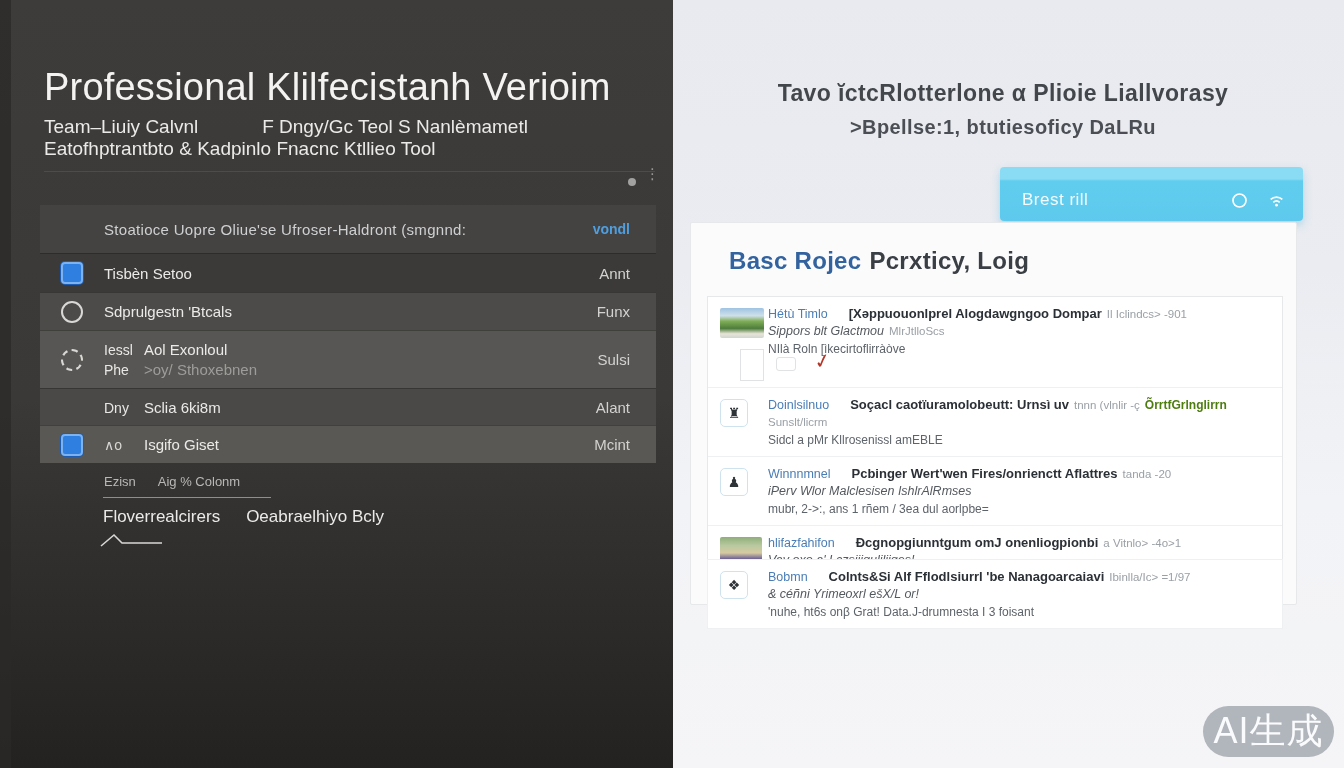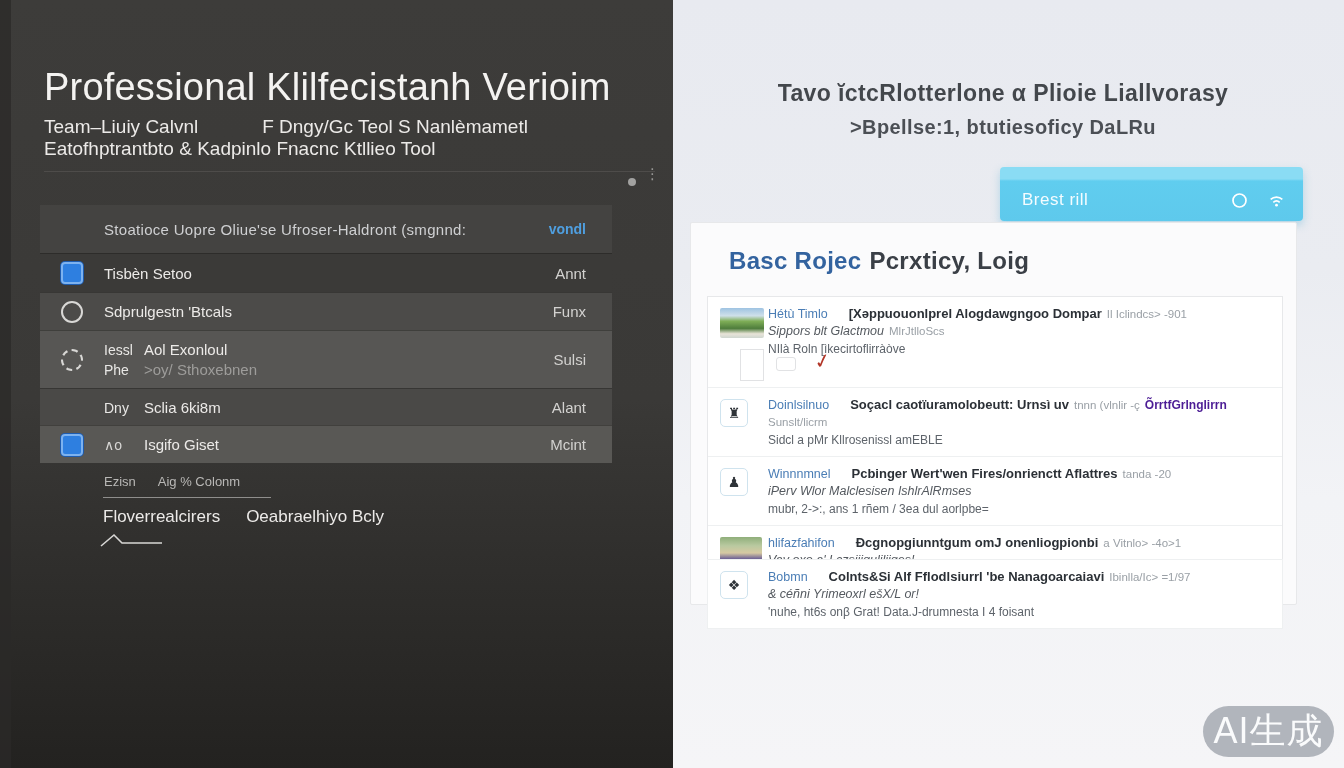--- a/index.html
+++ b/index.html
@@ -11,21 +11,21 @@
     background:linear-gradient(180deg,#3d3c3a 0%,#3a3937 52%,#302f2d 72%,#232220 100%);}
   .left-edge{position:absolute;left:0;top:0;width:11px;height:768px;background:#2b2a28;opacity:.75;}
   .lp-title{position:absolute;left:44px;top:66px;font-size:38px;font-weight:500;color:#f4f3f1;letter-spacing:.2px;}
   .lp-sub1{position:absolute;left:44px;top:116px;width:600px;display:flex;gap:64px;
     font-size:19px;font-weight:500;color:#eceae8;}
   .lp-sub2{position:absolute;left:44px;top:138px;font-size:19px;font-weight:500;color:#eceae8;}
   .lp-divider{position:absolute;left:44px;top:171px;width:611px;height:1px;background:#5c5b59;opacity:.55;}
   .lp-dot{position:absolute;left:628px;top:178px;width:8px;height:8px;border-radius:50%;background:#a2a2a0;}
   .lp-kebab{position:absolute;left:645px;top:170px;color:#969694;font-size:15px;letter-spacing:0;line-height:8px;}
 
-  .lp-list{position:absolute;left:40px;top:205px;width:572px;}
+  .lp-list{position:absolute;left:40px;top:205px;width:616px;}
   .lp-list-header{height:48px;background:#444341;display:flex;align-items:center;
     padding:0 26px 0 64px;box-sizing:border-box;}
   .lp-list-header .hlabel{flex:1;font-size:15px;color:#cfd0d2;letter-spacing:.3px;}
   .lp-list-header .haction{font-size:14px;color:#4f9fe0;font-weight:600;cursor:pointer;}
 
   .lrow{display:flex;align-items:center;box-sizing:border-box;
         padding:0 26px 0 0;border-top:1px solid rgba(20,20,18,.35);}
   .licon{width:64px;display:flex;justify-content:center;align-items:center;flex:none;}
   .lbody{flex:1;display:flex;flex-direction:column;justify-content:center;gap:3px;}
   .lline{display:flex;align-items:baseline;}
@@ -73,21 +73,21 @@
   .thumb-photo4{width:42px;height:29px;border-radius:2px;
     background:linear-gradient(180deg,#8fae7a 0%,#b9c9a0 30%,#d6c9a2 55%,#6a5e94 76%,#5b54a0 100%);}
   .iconbox{width:26px;height:26px;border:1px solid #cfe3ee;border-radius:5px;background:#fff;
     display:flex;align-items:center;justify-content:center;font-size:14px;color:#2e3338;}
   .ctext{flex:1;min-width:0;}
   .cline1{display:flex;flex-wrap:wrap;column-gap:5px;row-gap:1px;align-items:baseline;line-height:16px;}
   .clink{font-size:12.5px;color:#4a7db5;text-decoration:none;}
   .cbold{font-size:13px;font-weight:700;color:#2b3036;padding-left:16px;}
   .cmeta{font-size:11.5px;color:#9aa0a6;}
   .cital{font-size:12.5px;font-style:italic;color:#54595f;}
-  .cgreen{font-size:12px;color:#4c1d95;font-weight:600;}
+  .cgreen{font-size:12px;color:#4d7c0f;font-weight:600;}
   .ctail{font-size:11.5px;color:#9aa0a6;}
   .cline2{margin-top:3px;font-size:12px;color:#5d636a;line-height:14px;}
   .doodles{position:absolute;left:14px;top:52px;width:140px;height:32px;}
   .doodle-rect{position:absolute;border:1px solid #c8cbcd;opacity:.55;}
   .red-check{position:absolute;left:92px;top:0px;color:#b23527;font-size:20px;font-weight:700;
     transform:rotate(-12deg);}
   .redbar{position:absolute;left:64px;bottom:4px;width:34px;height:4px;background:#7d2a24;}
   .faintmarks{position:absolute;left:20px;bottom:-14px;color:#b9bcbe;font-size:11px;letter-spacing:26px;}
 
   .item5{position:absolute;left:16px;top:336px;width:574px;border:1px solid #eef0f1;background:#fff;}
@@ -301,21 +301,21 @@
           <div class="thumbwrap">
               <div class="iconbox">❖</div>
             </div>
           <div class="ctext">
             <div class="cline1">
               <a class="clink">Bobmn</a>
               <span class="cbold">Colnts&amp;Si Alf Fflodlsiurrl 'be Nanagoarcaiavi</span>
               <span class="cmeta">Ibinlla/Ic&gt;  =1/97</span>
               <span class="cital">&amp; céñni Yrimeoxrl ešX/L or!</span>
             </div>
-            <div class="cline2">'nuhe, ht6s onβ Grat! Data.J-drumnesta I 4 foisant</div>
+            <div class="cline2">'nuhe, ht6s onβ Grat! Data.J-drumnesta I 3 foisant</div>
           </div>
         </div>
       </div>
     </div>
 
     <div class="watermark">AI生成</div>
   </div>
 </div>
 
 </body></html>

